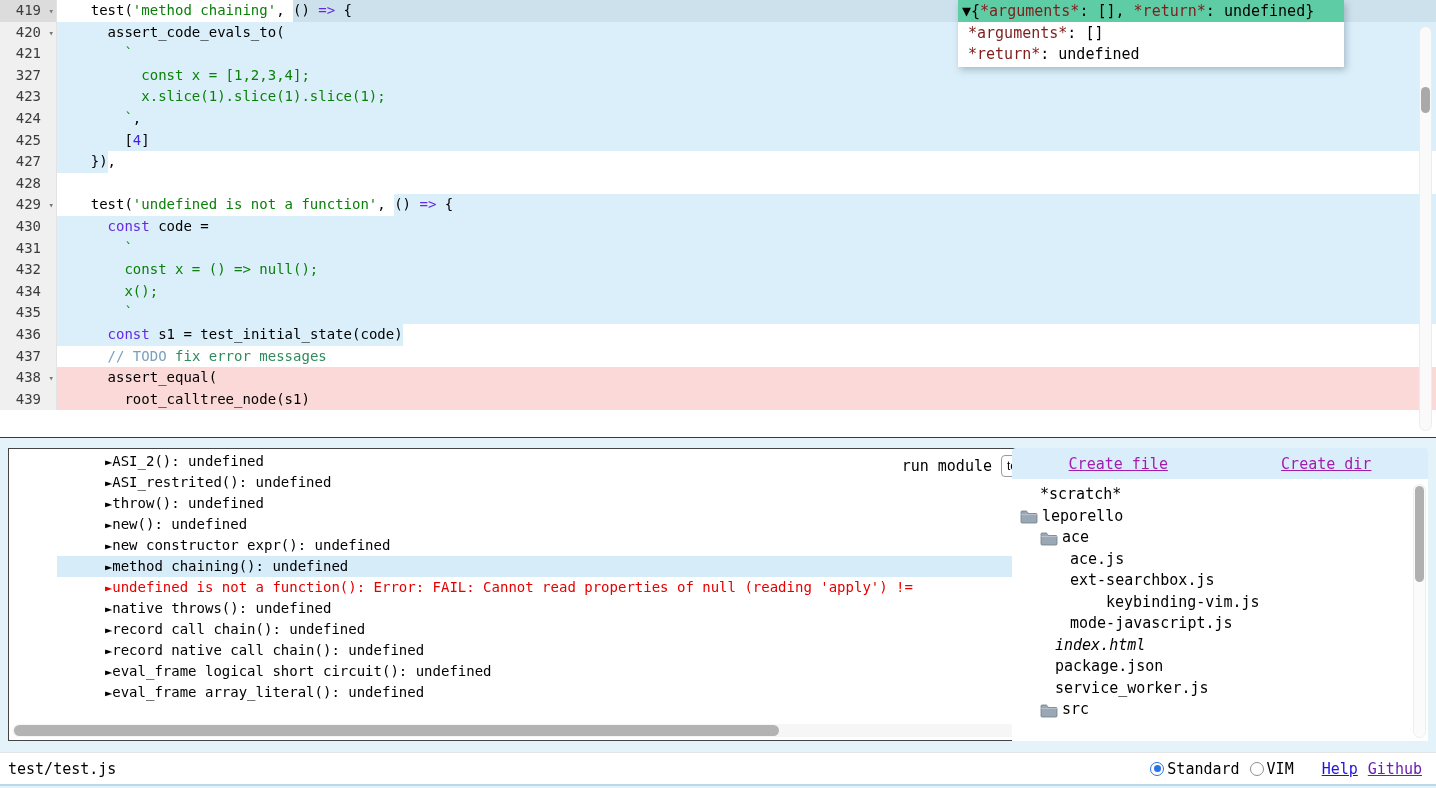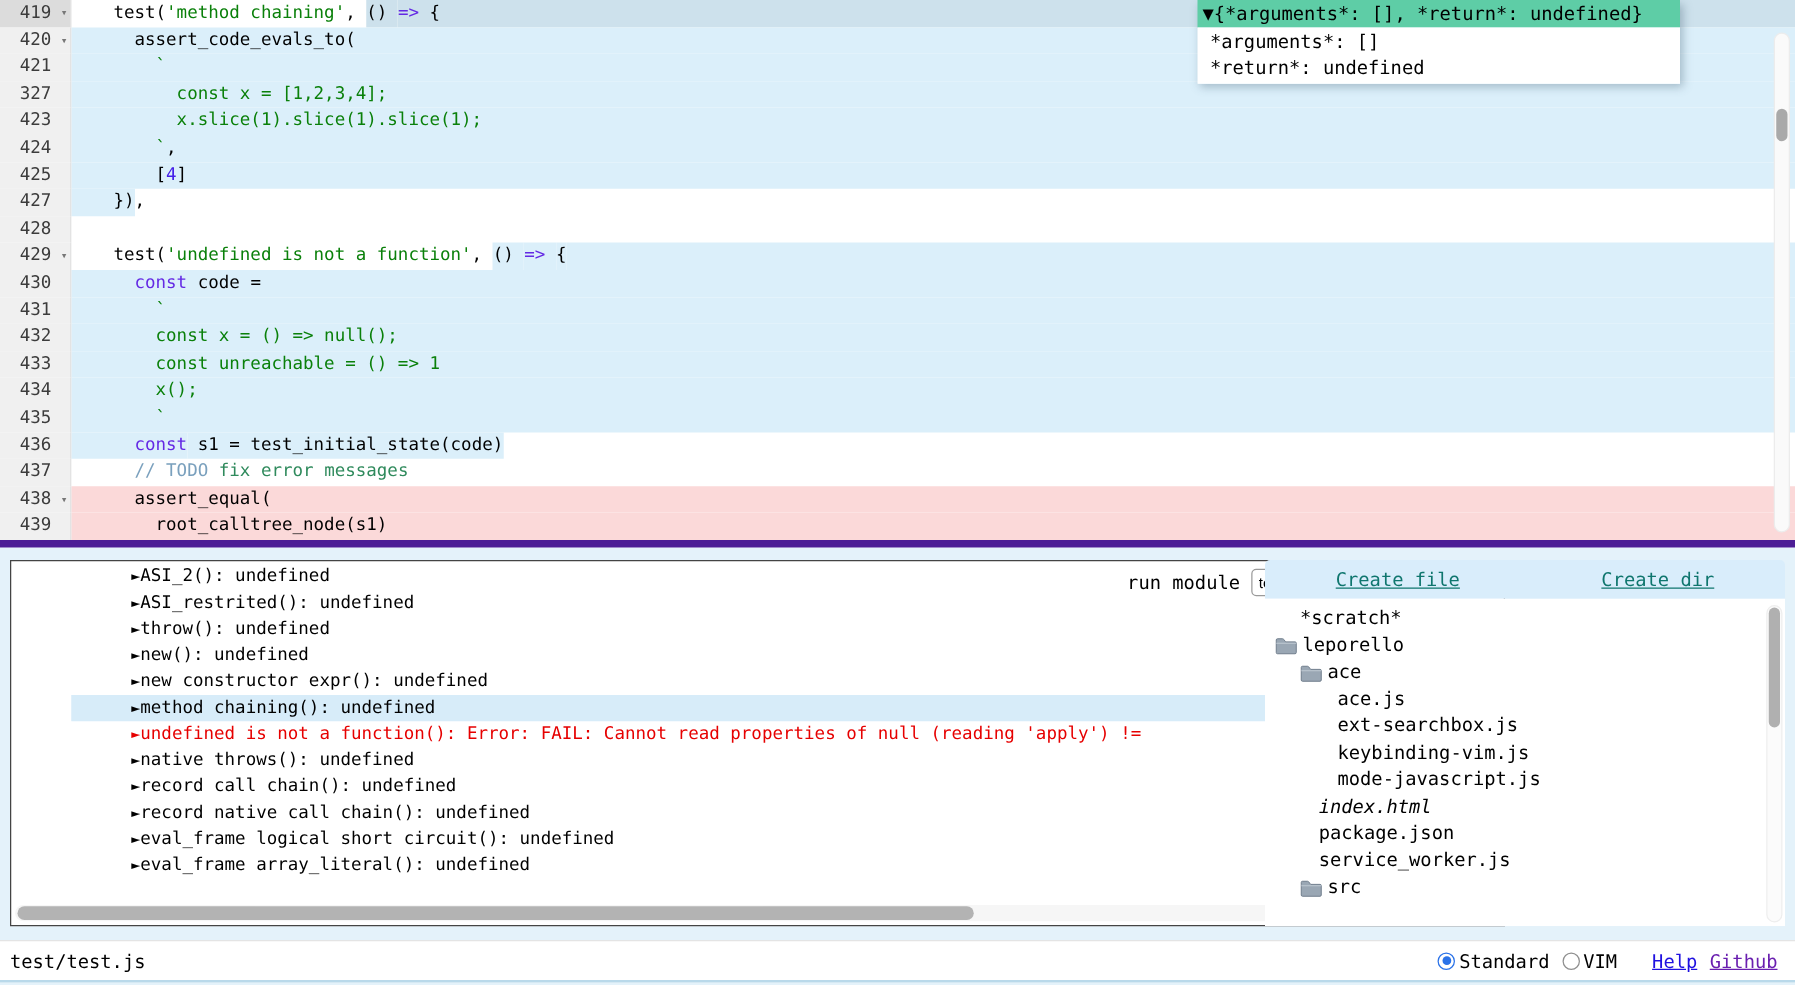--- a/index.html
+++ b/index.html
@@ -1,20 +1,20 @@
 <!DOCTYPE html>
 <html><head>
 <meta charset="utf-8">
 <style>
   html,body{margin:0;padding:0;background:#e4f2fa;}
   *{box-sizing:border-box;}
   .page{position:relative;width:1436px;height:788px;overflow:hidden;background:#e4f2fa;font-family:"DejaVu Sans Mono",monospace;}
 
   
-  .editor{position:absolute;left:0;top:0;width:1436px;height:438px;background:#fff;overflow:hidden;border-bottom:6px solid #4c1d95;}
+  .editor{position:absolute;left:0;top:0;width:1436px;height:438px;background:#fff;overflow:hidden;border-bottom:1px solid #4c1d95;}
   .ed-line{display:flex;height:21.6px;line-height:21.6px;font-size:14px;}
   .gutter{position:relative;flex:0 0 57px;background:#f0f0f0;color:#3c3c3c;text-align:right;padding-right:15px;border-right:1px solid #e3e3e3;}
   .gutter.active{background:#dcdcdc;}
   .fold{position:absolute;right:2px;top:1px;font-size:9px;color:#777;}
   .code{flex:1;display:flex;white-space:pre;color:#000;}
   .code span{white-space:pre;}
   .grow{flex:1;}
   .bg-sel{background:#dbeffa;}
   .bg-sel2{background:#cde1ec;}
   .code.l-sel{background:#dbeffa;}
@@ -26,38 +26,38 @@
   .c-t{color:#7aa0bd;}
 
   .ed-scroll{position:absolute;right:4px;top:26px;bottom:6px;width:13px;background:#fafafa;border:1px solid #ececec;border-radius:7px;}
   .ed-thumb{position:absolute;left:1px;top:60px;width:9px;height:26px;background:#a9a9a9;border-radius:5px;}
 
   
   .popup{position:absolute;left:958px;top:0;width:386px;font-size:15px;line-height:22px;box-shadow:2px 3px 7px rgba(60,90,110,.35);}
   .popup-head{background:#5ecda6;color:#000;padding:0 4px;white-space:pre;overflow:hidden;}
   .popup-body{background:#fff;padding:1px 6px 2px 10px;}
   .popup-row{white-space:pre;line-height:21px;}
-  .c-key{color:#000000;}
+  .c-key{color:#7f1d1d;}
 
   
   .results{position:absolute;left:8px;top:448px;width:1196px;height:293px;background:#fff;border:1px solid #444;overflow:hidden;padding-left:48px;}
   .res-rows{padding-top:2px;}
   .res-row{white-space:pre;overflow:hidden;height:21px;line-height:21px;font-size:14px;padding-left:48px;color:#000;}
   .res-row.selected{background:#d7ecf9;}
   .res-row.error{color:#e60000;}
   .runmod{position:absolute;top:6px;right:20px;display:flex;align-items:center;gap:9px;font-size:15px;}
   .select{width:182px;height:22px;background:#fff;border:1px solid #9a9a9a;border-radius:4px;display:flex;align-items:center;padding:0 5px;font-family:"Liberation Sans",sans-serif;font-size:12px;color:#000;}
   .select .chev{margin-left:auto;font-size:12px;color:#333;line-height:10px;}
   .hscroll{position:absolute;left:3px;right:3px;bottom:3px;height:13px;background:#f6f6f6;border-radius:7px;}
   .hthumb{position:absolute;left:2px;top:1px;height:11px;width:765px;background:#b3b3b3;border-radius:6px;}
 
   
   .files{position:absolute;left:1012px;top:448px;width:416px;height:293px;overflow:hidden;}
   .files-head{height:31px;background:#d9edfb;border-radius:4px 4px 0 0;display:flex;justify-content:space-around;align-items:center;font-size:15px;}
-  .files-head a{color:#0f766e;text-decoration:underline;cursor:pointer;}
+  .files-head a{color:#a21caf;text-decoration:underline;cursor:pointer;}
   .files-body{position:relative;background:#fff;height:262px;padding-top:5px;overflow:hidden;}
   .tree-row{display:flex;align-items:center;height:21.5px;line-height:21.5px;font-size:15px;white-space:pre;color:#000;}
   .folder-ico{display:inline-block;width:18px;height:14px;margin-right:4px;flex:0 0 auto;}
   .fb-scroll{position:absolute;right:2px;top:5px;bottom:3px;width:13px;background:#fbfbfb;border:1px solid #eee;border-radius:7px;}
   .fb-thumb{position:absolute;left:1px;top:1px;width:9px;height:96px;background:#b0b0b0;border-radius:5px;}
 
   
   .statusbar{position:absolute;left:0;top:752px;width:1436px;height:34px;background:#fff;border-top:1px solid #e4e4e4;border-bottom:2px solid #b9d9ea;display:flex;align-items:center;font-size:15px;}
   .statusbar .file{padding-left:8px;color:#000;}
   .sb-right{margin-left:auto;display:flex;align-items:center;gap:10px;padding-right:14px;}
@@ -124,24 +124,20 @@
         </div>
         <div class="ed-line">
           <div class="gutter">431</div>
           <div class="code l-sel"><span class="c-s ">        `</span></div>
         </div>
         <div class="ed-line">
           <div class="gutter">432</div>
           <div class="code l-sel"><span class="c-s ">        const x = () =&gt; null();</span></div>
         </div>
         <div class="ed-line">
-          <div class="gutter">433</div>
-          <div class="code l-sel"><span class="c-s ">        const unreachable = () =&gt; 1</span></div>
-        </div>
-        <div class="ed-line">
           <div class="gutter">434</div>
           <div class="code l-sel"><span class="c-s ">        x();</span></div>
         </div>
         <div class="ed-line">
           <div class="gutter">435</div>
           <div class="code l-sel"><span class="c-s ">        `</span></div>
         </div>
         <div class="ed-line">
           <div class="gutter">436</div>
           <div class="code"><span class="bg-sel ">      </span><span class="c-k bg-sel ">const</span><span class="bg-sel "> s1 = test_initial_state(code)</span></div>
@@ -210,21 +206,21 @@
           <div class="tree-row" style="padding-left: 8px;"><span class="folder-ico"><svg viewBox="0 0 18 14" width="18" height="14">
                 <path d="M1 3.5 L1 12 Q1 13 2 13 L16 13 Q17 13 17 12 L17 4.5 Q17 3.5 16 3.5 L8.5 3.5 L7 1.5 Q6.6 1 6 1 L2 1 Q1 1 1 2 Z" fill="#9aa7b4" stroke="#707e8c" stroke-width="0.8"></path>
                 <path d="M1 4.6 L17 4.6" stroke="#c6cfd8" stroke-width="0.7"></path>
               </svg></span><span>leporello</span></div>
           <div class="tree-row" style="padding-left: 28px;"><span class="folder-ico"><svg viewBox="0 0 18 14" width="18" height="14">
                 <path d="M1 3.5 L1 12 Q1 13 2 13 L16 13 Q17 13 17 12 L17 4.5 Q17 3.5 16 3.5 L8.5 3.5 L7 1.5 Q6.6 1 6 1 L2 1 Q1 1 1 2 Z" fill="#9aa7b4" stroke="#707e8c" stroke-width="0.8"></path>
                 <path d="M1 4.6 L17 4.6" stroke="#c6cfd8" stroke-width="0.7"></path>
               </svg></span><span>ace</span></div>
           <div class="tree-row" style="padding-left: 58px;"><span>ace.js</span></div>
           <div class="tree-row" style="padding-left: 58px;"><span>ext-searchbox.js</span></div>
-          <div class="tree-row" style="padding-left: 58px;"><span>keybinding-vim.js</span></div>
+          <div class="tree-row" style="padding-left: 58px; margin-left: 36px;"><span>keybinding-vim.js</span></div>
           <div class="tree-row" style="padding-left: 58px;"><span>mode-javascript.js</span></div>
           <div class="tree-row" style="padding-left: 43px; font-style: italic;"><span>index.html</span></div>
           <div class="tree-row" style="padding-left: 43px;"><span>package.json</span></div>
           <div class="tree-row" style="padding-left: 43px;"><span>service_worker.js</span></div>
           <div class="tree-row" style="padding-left: 28px;"><span class="folder-ico"><svg viewBox="0 0 18 14" width="18" height="14">
                 <path d="M1 3.5 L1 12 Q1 13 2 13 L16 13 Q17 13 17 12 L17 4.5 Q17 3.5 16 3.5 L8.5 3.5 L7 1.5 Q6.6 1 6 1 L2 1 Q1 1 1 2 Z" fill="#9aa7b4" stroke="#707e8c" stroke-width="0.8"></path>
                 <path d="M1 4.6 L17 4.6" stroke="#c6cfd8" stroke-width="0.7"></path>
               </svg></span><span>src</span></div>
         </div>
       <div class="fb-scroll">

